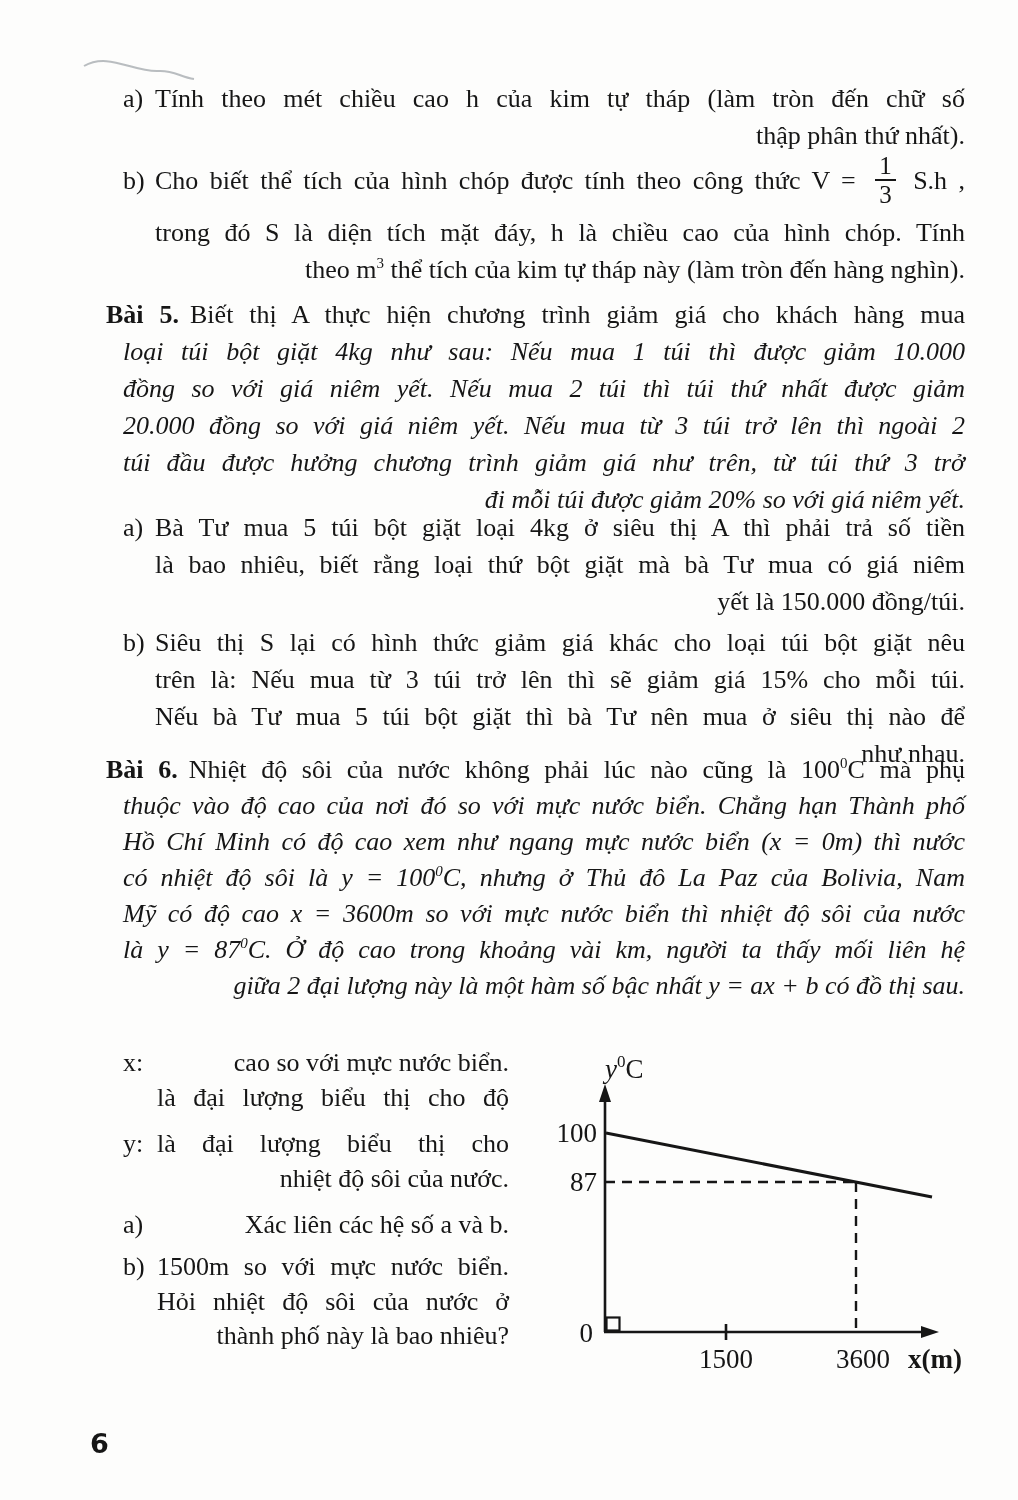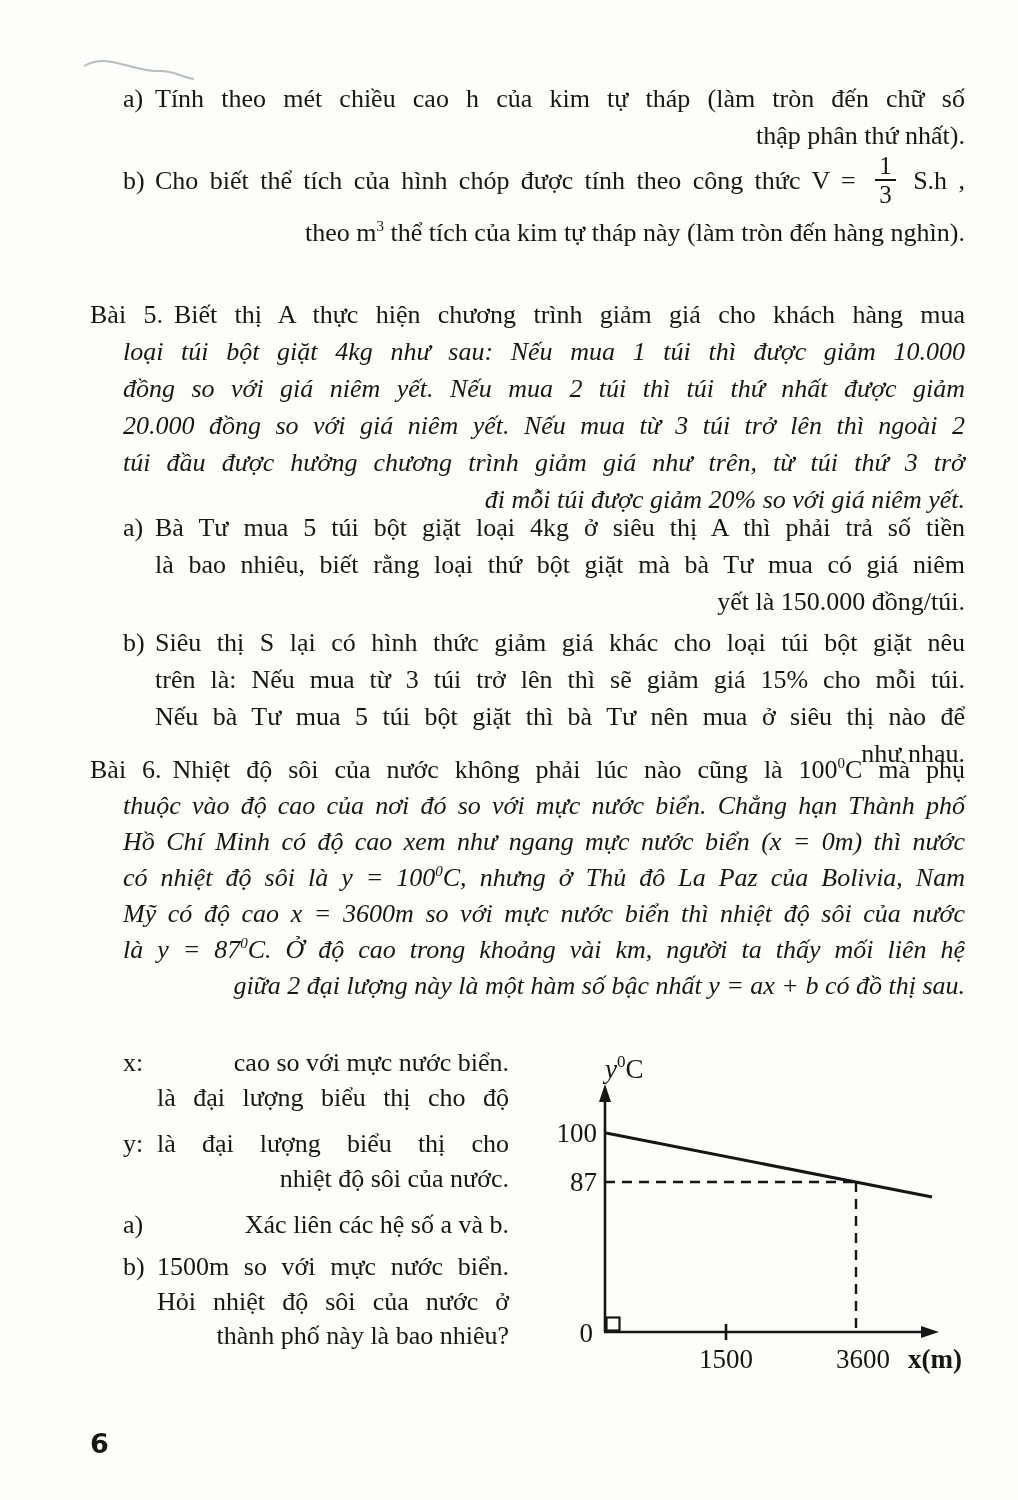--- a/index.html
+++ b/index.html
@@ -10,21 +10,21 @@
     font-family:"Liberation Serif","DejaVu Serif",serif;
     color:#161616; font-size:26px;
   }
   .abs { position:absolute; }
   .line { line-height:37px; white-space:normal; }
   .lh36 .line { line-height:36px; }
   .lh35 .line { line-height:34.5px; }
   .j { text-align:justify; text-align-last:justify; }
   .l { text-align:right; }
   .hangin { margin-left:33px;font-style:italic; }
-  .blabel { font-weight:400; margin-right:11px; }
+  .blabel { font-weight:700; margin-right:11px;margin-left:16px; }
   .item { }
   .item .marker { position:absolute; left:0; top:0; line-height:37px; }
   .item .txt { margin-left:32px;font-family:Liberation Serif, serif; }
   .notes .marker { line-height:34.5px; }
   .notes .txt { margin-left:34px; }
   sup.sp { font-size:15px; vertical-align:super; line-height:0; }
   .frac { display:inline-block; vertical-align:middle; text-align:center;
           line-height:1.08; font-size:25px; margin:0 6px 6px 8px; }
   .frac .num, .frac .den { display:block; padding:0 4px; }
   .frac .den { border-top:2.5px solid #161616; }
@@ -54,20 +54,21 @@
     <div class="marker" style="line-height:62px">b)</div>
     <div class="txt">
       <div class="line j b1line">
         <span>Cho biết thể tích của hình chóp được tính theo công thức V =</span>
         <span class="frac">
           <span class="num">1</span>
           <span class="den">3</span>
         </span>
         <span>S.h ,</span>
       </div>
+      <div class="line j">trong đó S là diện tích mặt đáy, h là chiều cao của hình chóp. Tính</div>
       <div class="line l">
         <span>theo m</span><sup class="sp">3</sup>
         <span>thể tích của kim tự tháp này (làm tròn đến hàng nghìn).</span>
       </div>
     </div>
   </div>
 
   <div class="abs" style="left:90px;top:296px;width:875px">
     <div class="line j"><span class="blabel">Bài 5.</span><span>Biết thị A thực hiện chương trình giảm giá cho khách hàng mua</span></div>
     <div class="line j hangin">loại túi bột giặt 4kg như sau: Nếu mua 1 túi thì được giảm 10.000</div>

